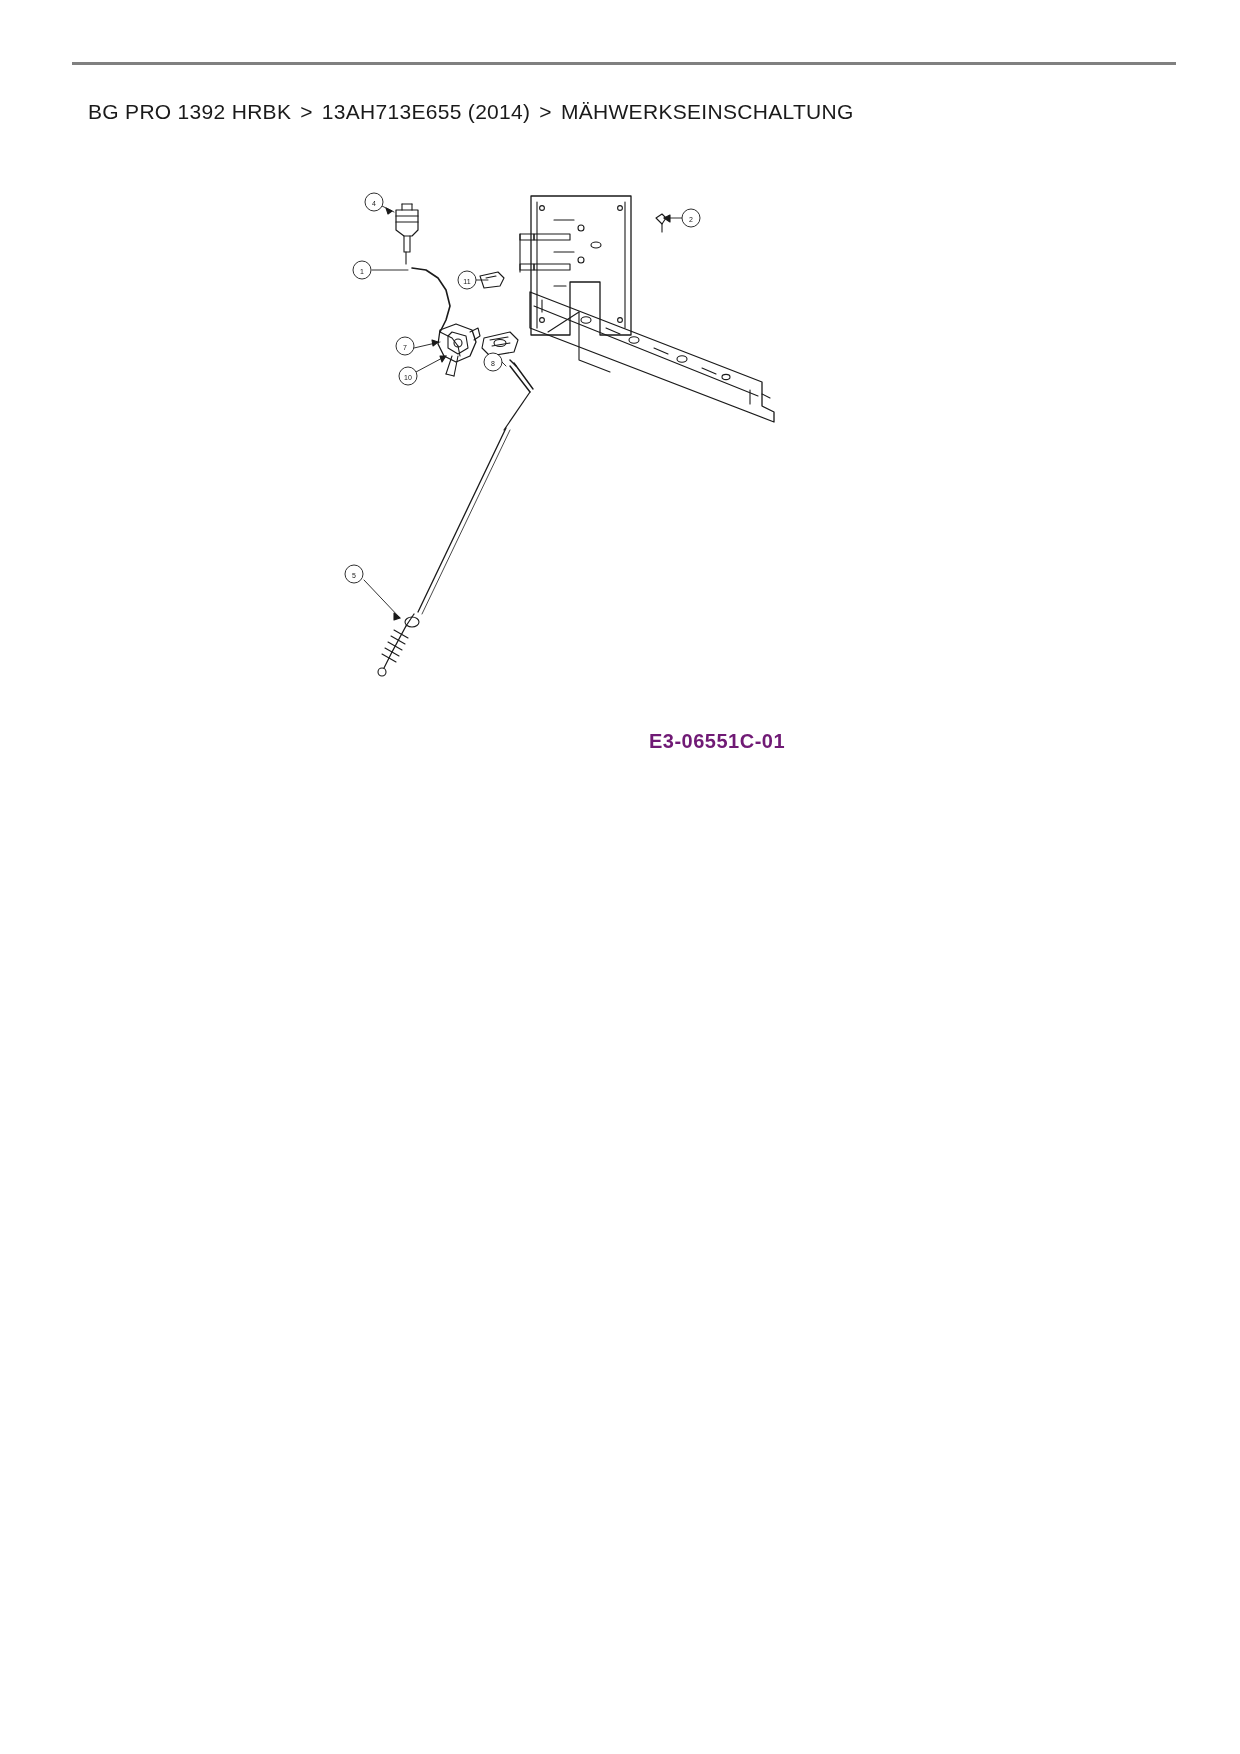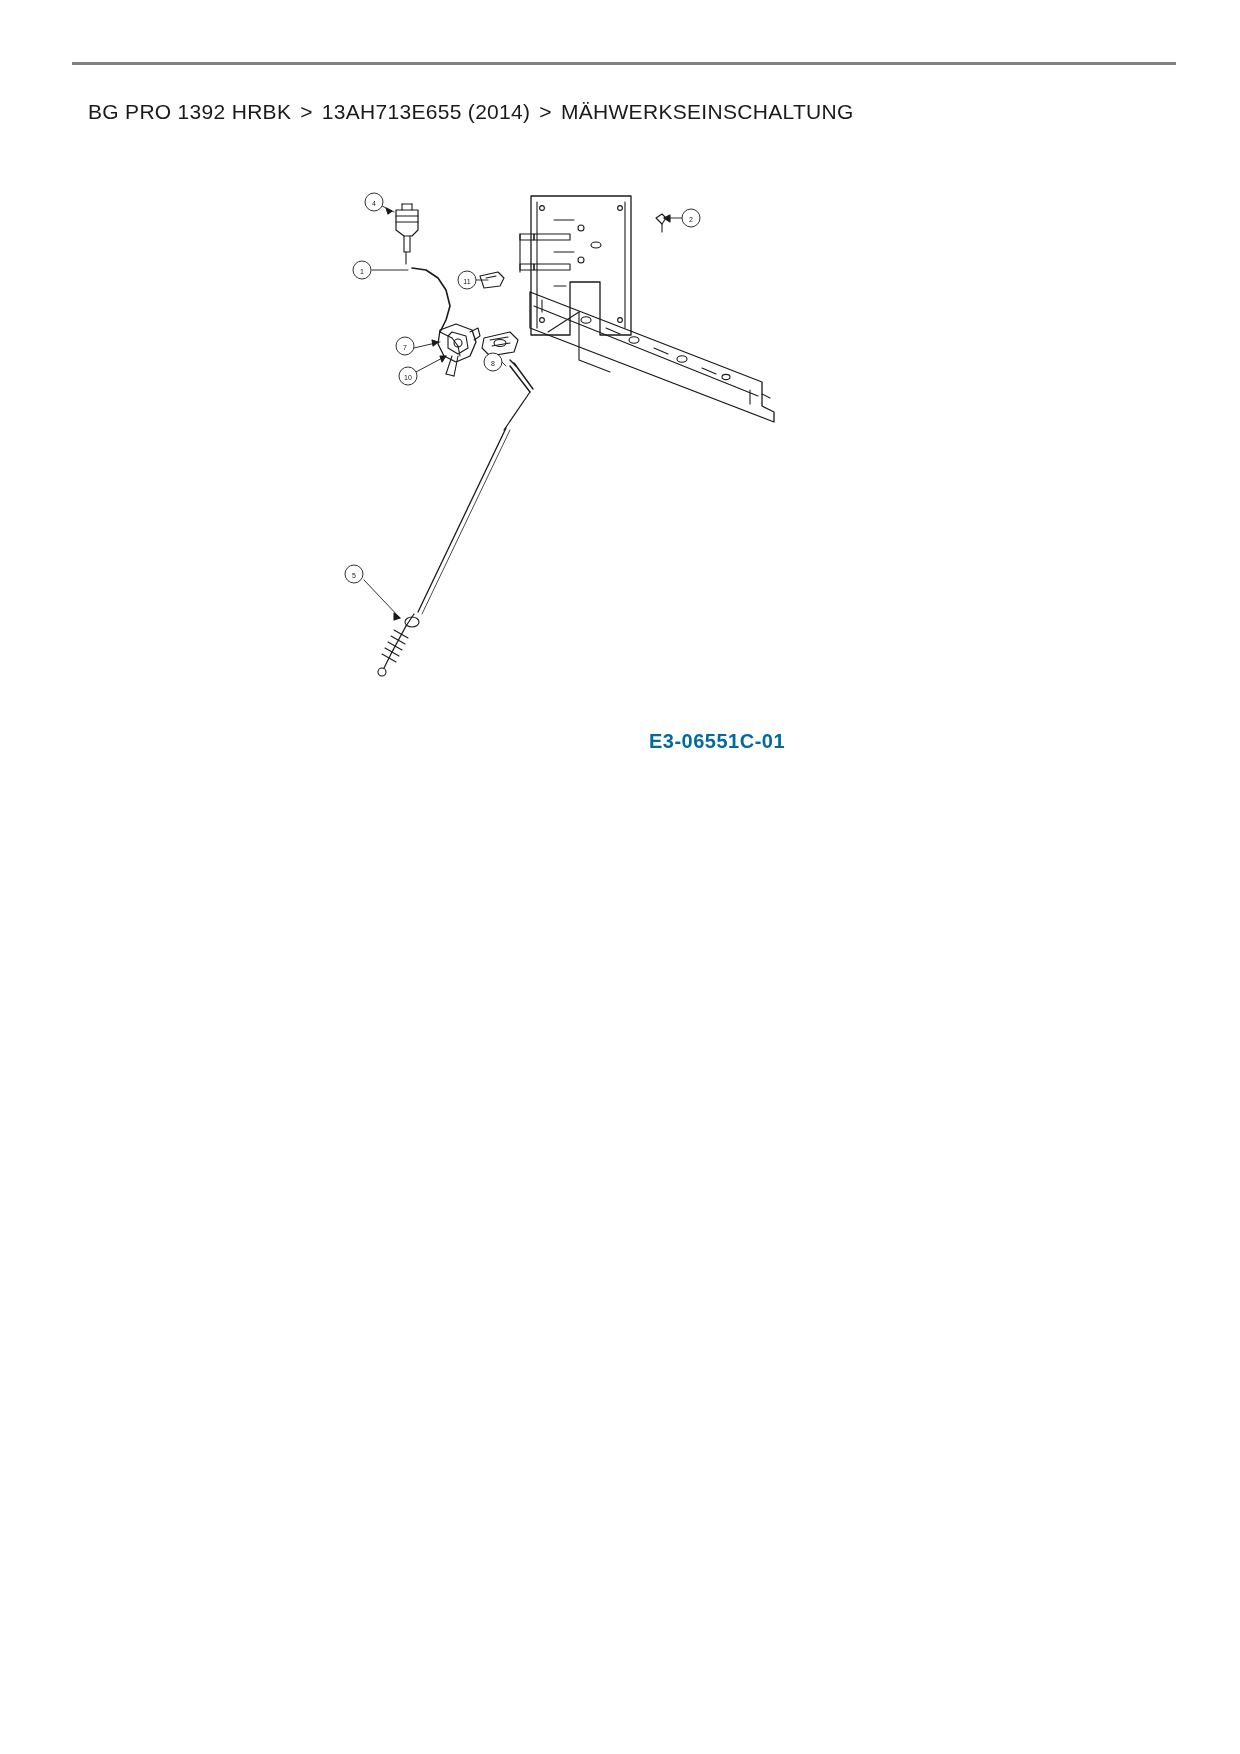--- a/index.html
+++ b/index.html
@@ -55,21 +55,21 @@
   .figure-wrap svg {
     display: block;
   }
   .figure-code {
     position: absolute;
     left: 645px;
     top: 730px;
     font-size: 20px;
     font-weight: bold;
     letter-spacing: 0.5px;
-    color: #0369a1;
+    color: #701a75;
     font-family: "Liberation Sans", sans-serif;
   }
   .callout-text {
     font-size: 7px;
     font-family: "Liberation Sans", sans-serif;
   }
 </style>
 </head>
 <body>
 

